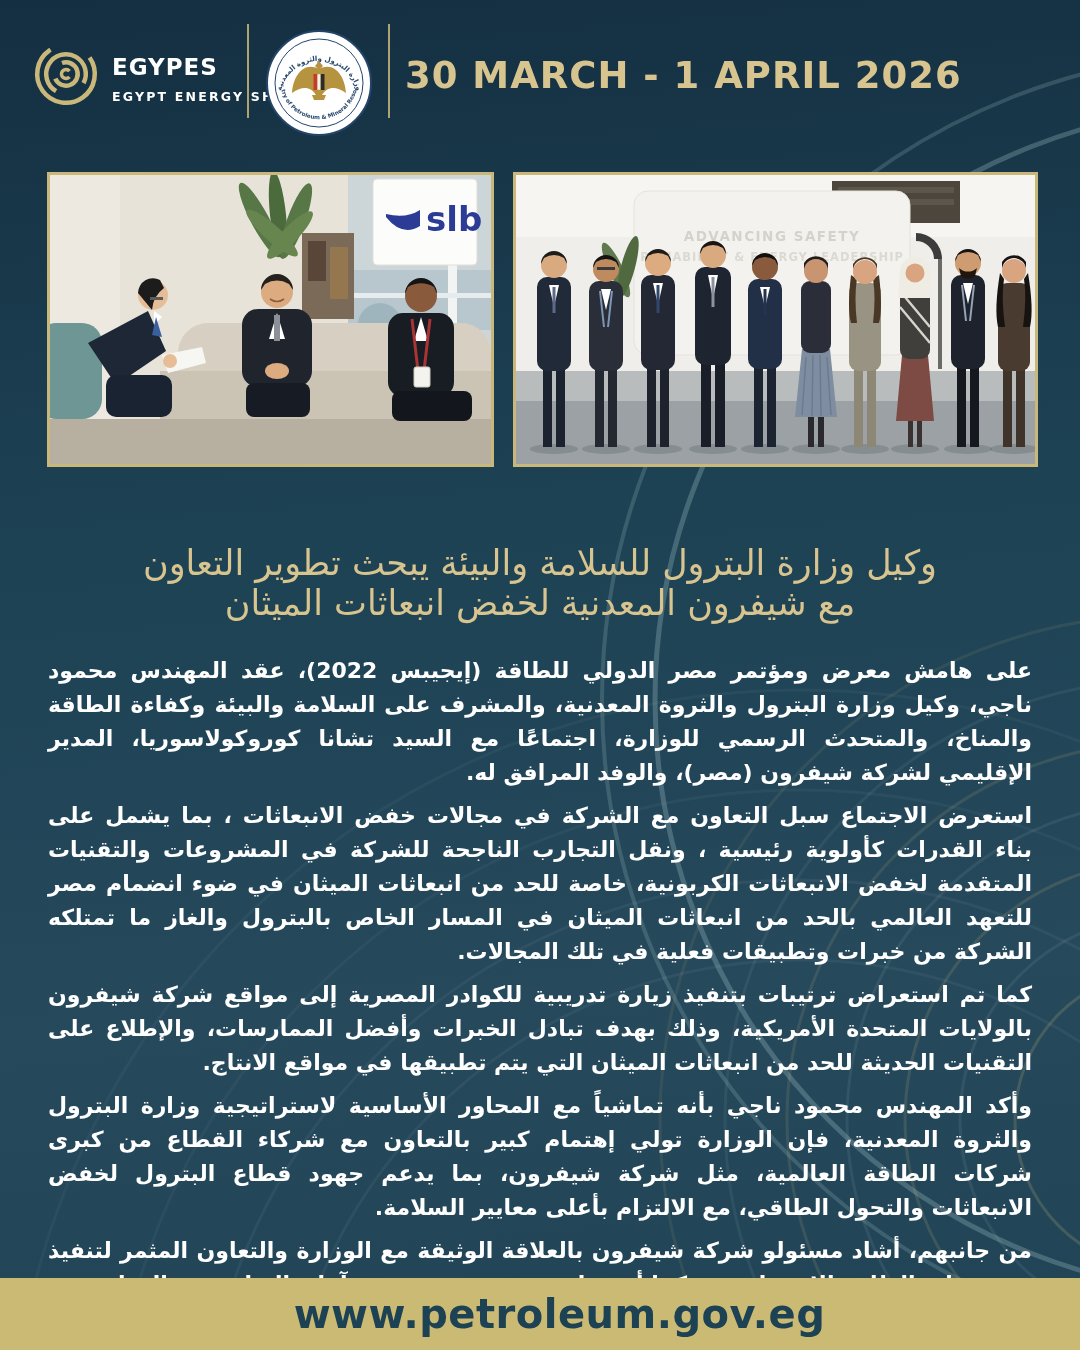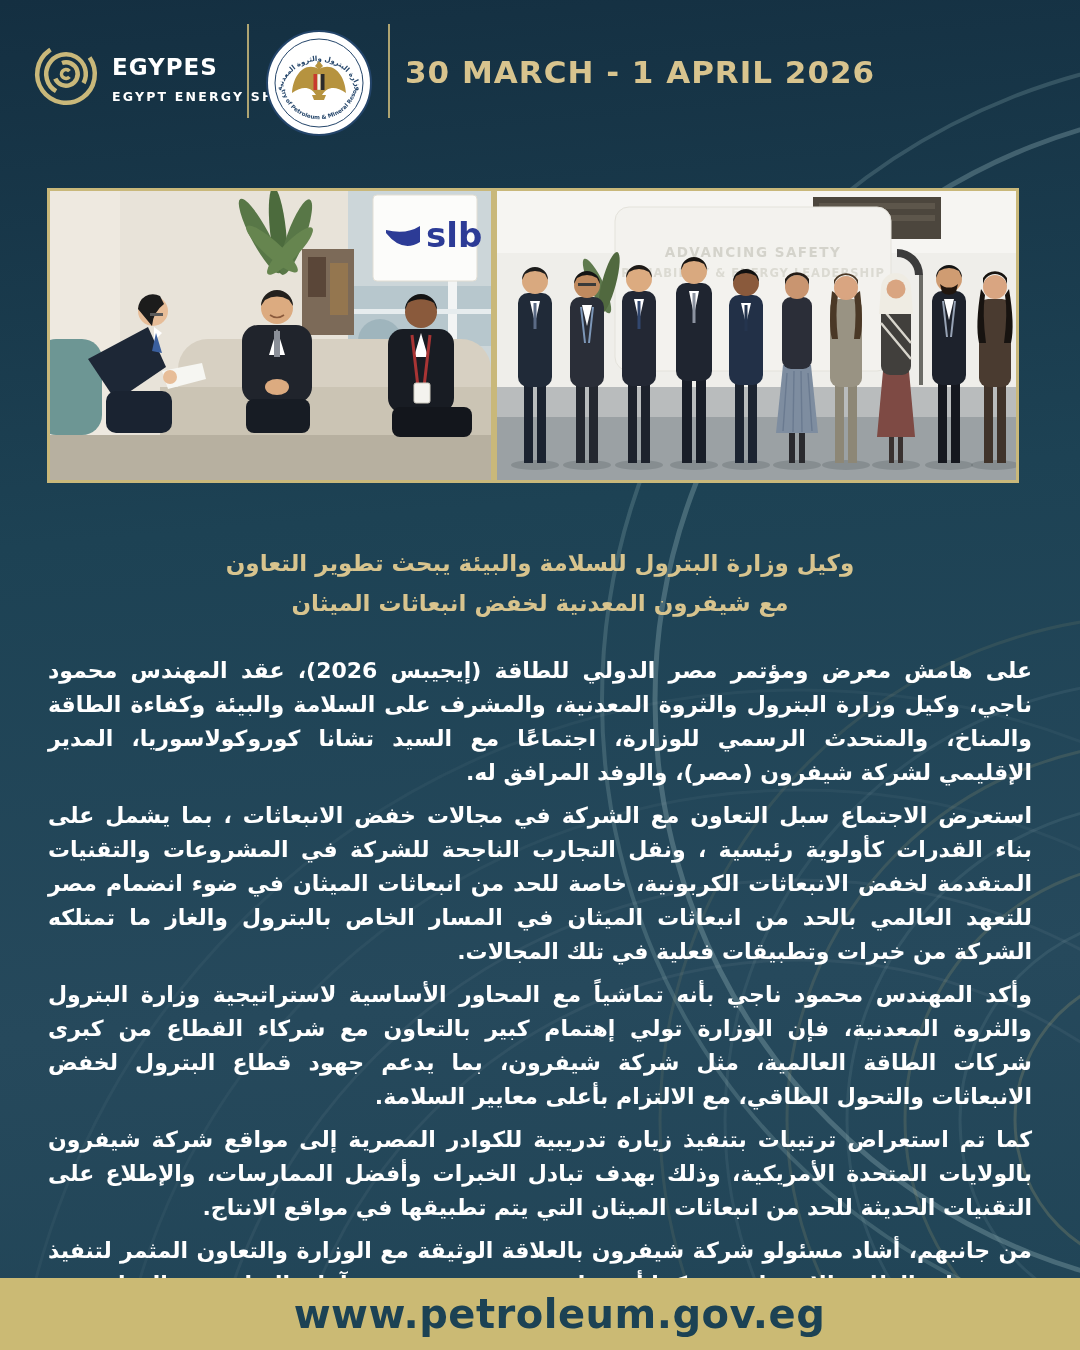--- a/index.html
+++ b/index.html
@@ -15,33 +15,33 @@
   .egypes-swirl { position:absolute; left:30px; top:38px; width:72px; height:72px; }
   .egypes-text { position:absolute; left:112px; top:50px; color:#ffffff; }
   .egypes-name { font-size:23px; font-weight:bold; letter-spacing:1px; line-height:34px; }
   .egypes-tagline { font-size:12.5px; font-weight:bold; letter-spacing:2.2px; margin-top:5px; }
   .hdr-divider { position:absolute; top:24px; width:2px; height:94px; background:#c9b87a; opacity:.85; }
   .hdr-divider.d1 { left:247px; }
   .hdr-divider.d2 { left:388px; }
   .ministry-logo { position:absolute; left:266px; top:30px; width:106px; height:106px; }
   .date-banner {
     position:absolute; left:405px; top:54px; color:#d8c48e;
-    font-size:31px; font-weight:bold; letter-spacing:1px;
-  }
-
-  
-  .photos { position:absolute; top:188px; left:47px; display:flex; }
+    font-size:37px; font-weight:bold; letter-spacing:1px;
+  }
+
+  
+  .photos { position:absolute; top:172px; left:47px; display:flex; gap:19px; }
   .photo-frame { border:3px solid #c9b87a; background:#0f2734; }
   .photo-frame svg { display:block; }
 
   
   .title-block {
     position:absolute; top:543px; left:0; width:100%;
     text-align:center; direction:rtl;
-    color:#d8c48e; font-size:23px; font-weight:bold; line-height:40px;
+    color:#d8c48e; font-size:35px; font-weight:normal; line-height:40px;
   }
 
   
   .article {
     position:absolute; top:654px; left:48px; right:48px;
     direction:rtl; text-align:justify;
     color:#ffffff; font-size:22px; font-weight:bold; line-height:34px;
   }
   .article p { margin-bottom:9px; }
 
@@ -340,24 +340,24 @@
       </svg>
     </div>
   </div>
 
   <div class="title-block">
     <div>وكيل وزارة البترول للسلامة والبيئة يبحث تطوير  التعاون</div>
     <div>مع شيفرون المعدنية لخفض انبعاثات الميثان</div>
   </div>
 
   <div class="article">
-    <p>على هامش  معرض ومؤتمر مصر الدولي للطاقة (إيجيبس 2026)، عقد المهندس محمود ناجي، وكيل وزارة البترول والثروة المعدنية، والمشرف على السلامة والبيئة وكفاءة الطاقة والمناخ، والمتحدث الرسمي للوزارة، اجتماعًا مع السيد تشانا كوروكولاسوريا، المدير الإقليمي لشركة شيفرون (مصر)، والوفد المرافق له.</p>
+    <p>على هامش  معرض ومؤتمر مصر الدولي للطاقة (إيجيبس 2022)، عقد المهندس محمود ناجي، وكيل وزارة البترول والثروة المعدنية، والمشرف على السلامة والبيئة وكفاءة الطاقة والمناخ، والمتحدث الرسمي للوزارة، اجتماعًا مع السيد تشانا كوروكولاسوريا، المدير الإقليمي لشركة شيفرون (مصر)، والوفد المرافق له.</p>
     <p>استعرض الاجتماع سبل التعاون مع الشركة في مجالات خفض الانبعاثات ، بما يشمل على بناء القدرات كأولوية رئيسية ، ونقل التجارب الناجحة للشركة في المشروعات والتقنيات المتقدمة لخفض الانبعاثات الكربونية، خاصة للحد من انبعاثات الميثان  في ضوء انضمام مصر للتعهد العالمي بالحد من انبعاثات الميثان في المسار الخاص بالبترول والغاز ما تمتلكه الشركة من خبرات وتطبيقات فعلية في تلك المجالات.</p>
+    <p>كما تم استعراض ترتيبات بتنفيذ زيارة تدريبية للكوادر المصرية إلى مواقع شركة شيفرون بالولايات المتحدة الأمريكية، وذلك بهدف تبادل الخبرات وأفضل الممارسات، والإطلاع على التقنيات الحديثة للحد من انبعاثات الميثان التي يتم تطبيقها في مواقع الانتاج.</p>
     <p>وأكد المهندس محمود ناجي بأنه تماشياً مع المحاور الأساسية لاستراتيجية وزارة البترول والثروة المعدنية، فإن الوزارة تولي إهتمام كبير بالتعاون مع شركاء القطاع من كبرى شركات الطاقة العالمية، مثل شركة شيفرون، بما يدعم جهود قطاع البترول لخفض الانبعاثات والتحول الطاقي، مع الالتزام بأعلى معايير السلامة.</p>
-    <p>كما تم استعراض ترتيبات بتنفيذ زيارة تدريبية للكوادر المصرية إلى مواقع شركة شيفرون بالولايات المتحدة الأمريكية، وذلك بهدف تبادل الخبرات وأفضل الممارسات، والإطلاع على التقنيات الحديثة للحد من انبعاثات الميثان التي يتم تطبيقها في مواقع الانتاج.</p>
     <p>من جانبهم، أشاد مسئولو شركة شيفرون بالعلاقة الوثيقة مع الوزارة والتعاون المثمر لتنفيذ مشروعات الطاقة الاستراتيجية. كما أعربوا عن ترحيبهم بتوسيع آفاق التعاون مع الوزارة في مجالات خفض الانبعاثات عبر كافة انشطة صناعة البترول والغاز يعزز من استدامة أنشطة قطاع البترول في مصر.</p>
   </div>
 
   <div class="footer">
     <div class="footer-url">www.petroleum.gov.eg</div>
   </div>
 
 </div>
 
 </body></html>

